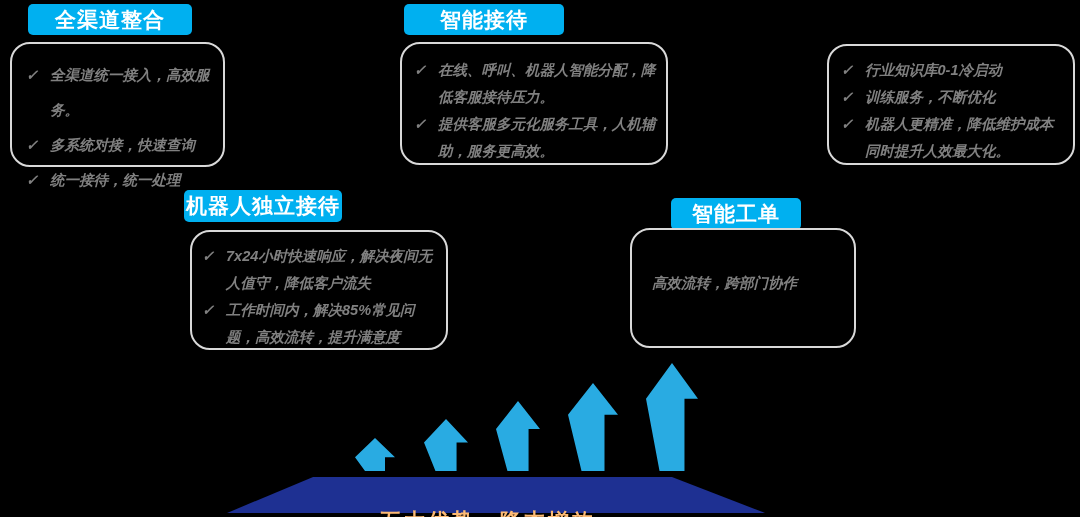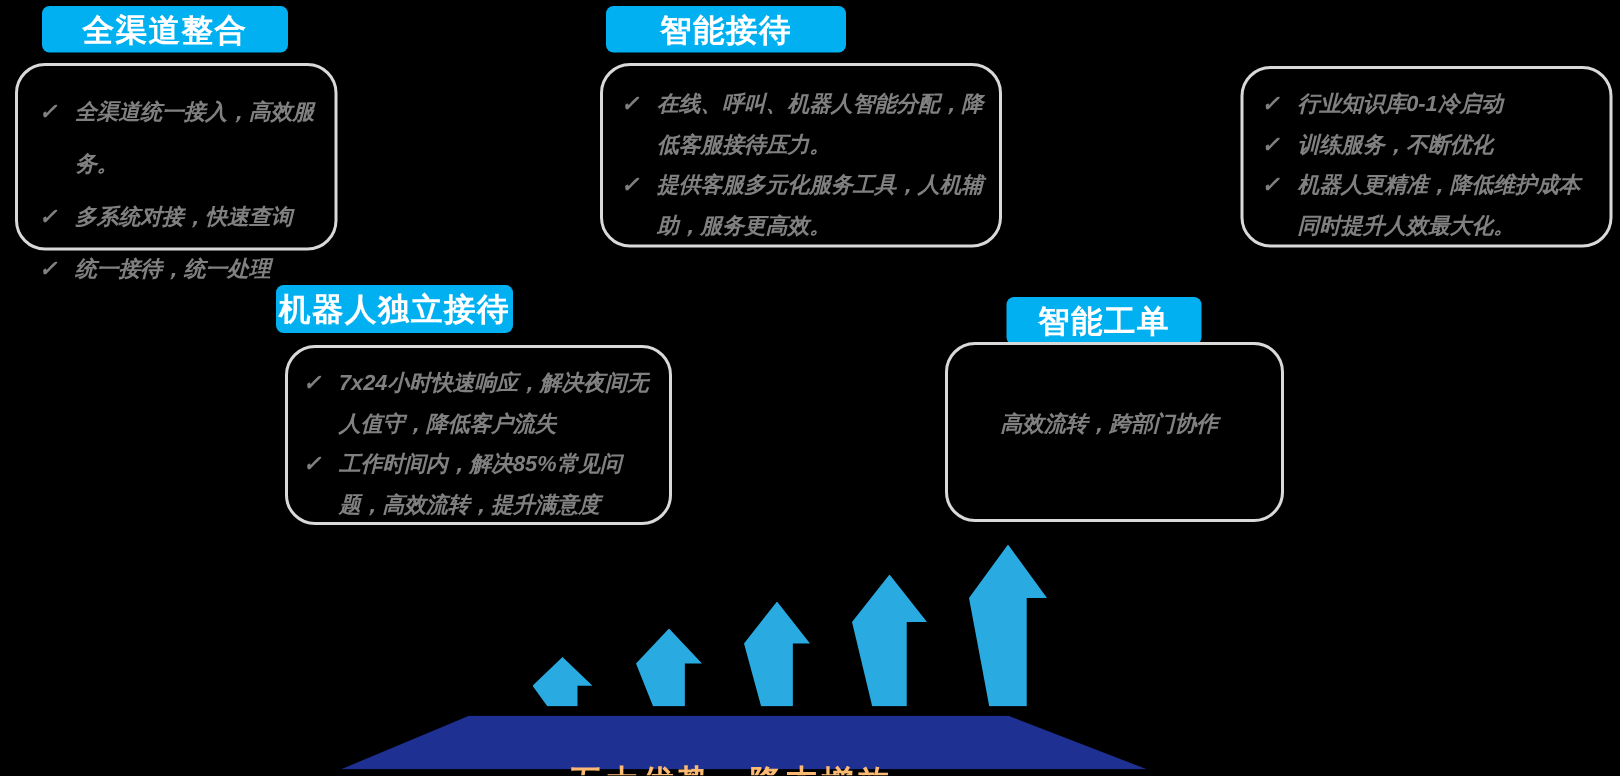--- a/index.html
+++ b/index.html
@@ -23,21 +23,21 @@
   
   .panel {
     position:absolute; border:2px solid #D9D9D9; border-radius:20px;
     color:#808080; font-weight:bold; font-style:italic; font-size:14.5px;
     background:transparent;
   }
   #p1{ left:10px;  top:42px;  width:215px; height:125px; padding:14px 6px 0 14px; }
   #p2{ left:400px; top:42px;  width:268px; height:123px; padding:13px 8px 0 12px; }
   #p3{ left:827px; top:44px;  width:248px; height:121px; padding:11px 6px 0 12px; }
   #p4{ left:190px; top:230px; width:258px; height:120px; padding:11px 6px 0 10px; }
-  #p5{ left:630px; top:228px; width:226px; height:120px; padding:40px 10px 0 35px; }
+  #p5{ left:630px; top:228px; width:226px; height:120px; padding:40px 10px 0 20px; }
   .item { display:flex; align-items:flex-start; }
   .check { flex:none; width:24px; }
   #p1 .item { line-height:35px; }
   #p2 .item, #p3 .item, #p4 .item { line-height:27px; }
   #p5 .item { line-height:26px; }
   
   .arrow { position:absolute; background:#29ABE2; }
   #a1{ left:355px; top:438px; width:40px; height:33px;
        clip-path:polygon(50% 0,100% 58%,75% 58%,75% 100%,25% 100%,0 58%); }
   #a2{ left:424px; top:419px; width:44px; height:52px;

